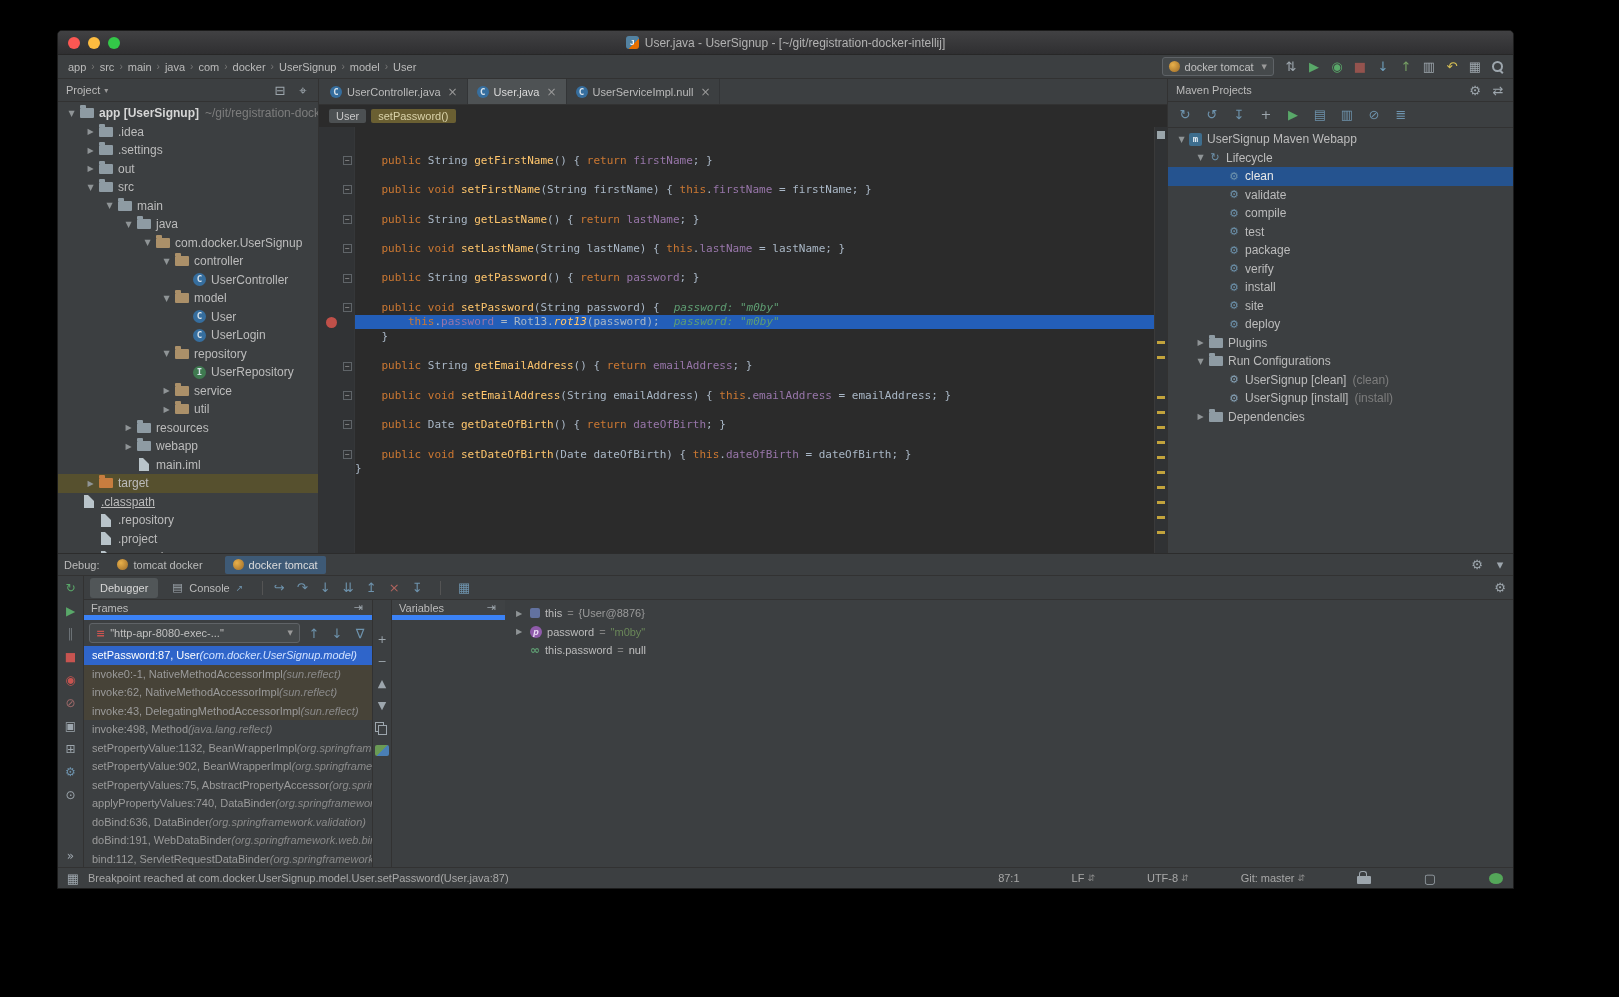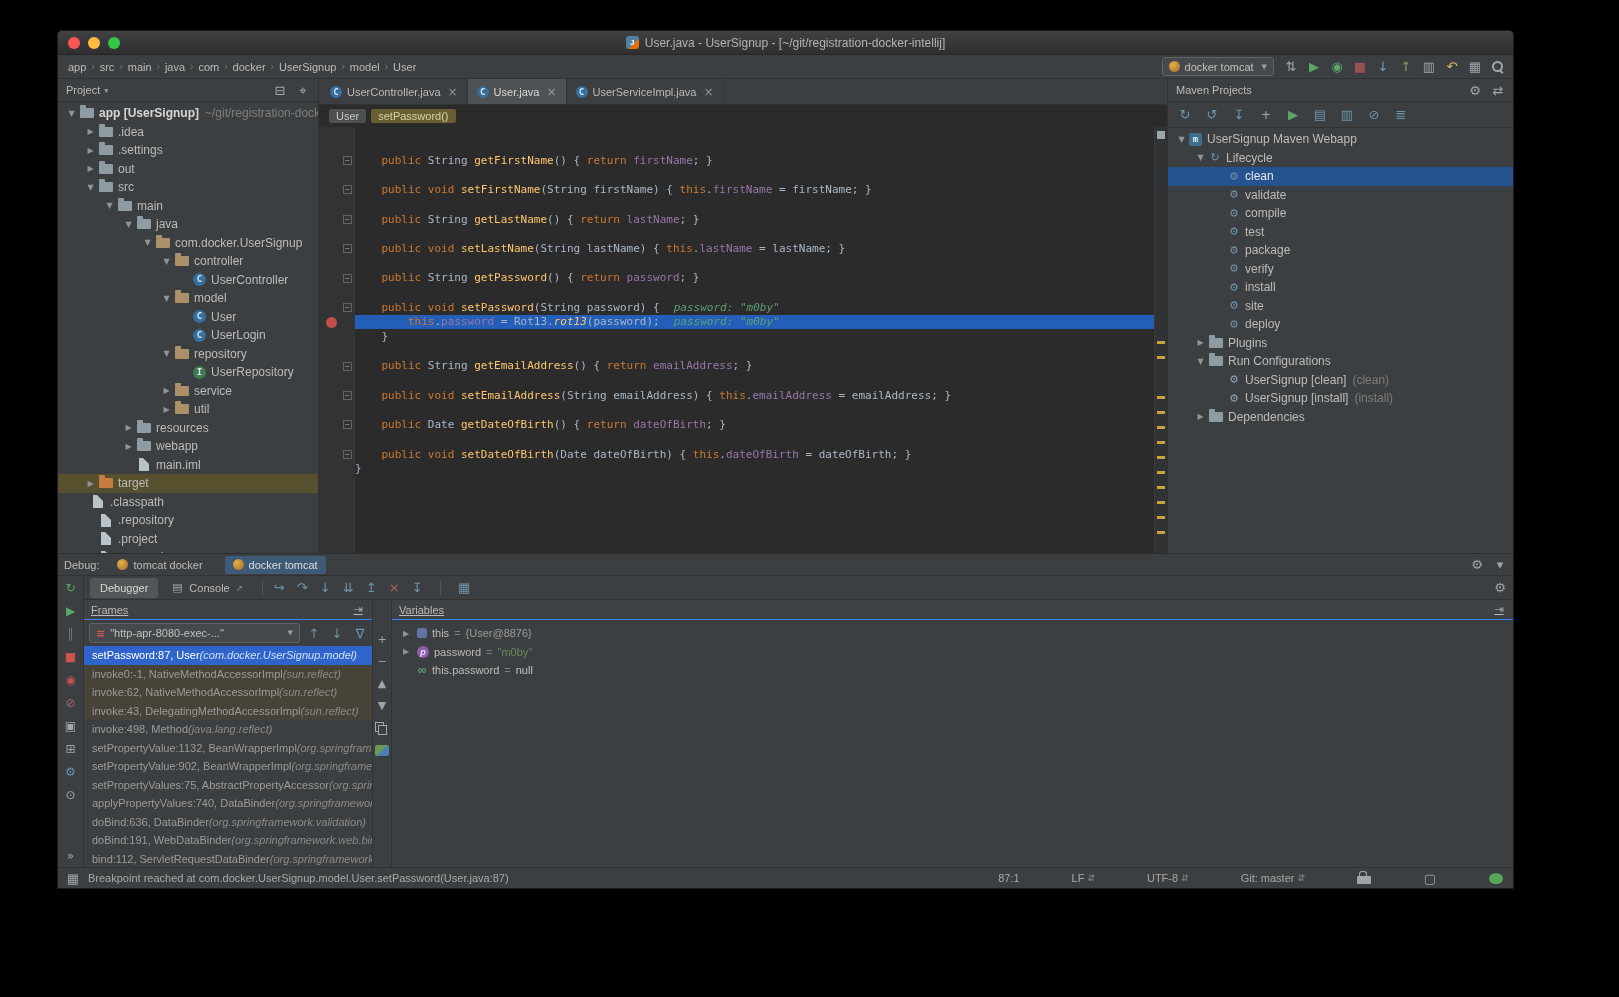--- a/index.html
+++ b/index.html
@@ -119,36 +119,36 @@
   .vtabs{display:flex;gap:2px;align-items:center;}
   .vtab{height:20px;display:inline-flex;align-items:center;gap:5px;padding:0 10px;font-size:11px;color:#bbbbbb;
     border-radius:3px;}
   .vtab.active{background:#515658;color:#d8d8d8;}
   .vtab .icon{font-size:11px;}
   .badge{font-size:9px;color:#6e93ad;margin-left:1px;font-family:"DejaVu Sans",sans-serif;}
   .tsep{width:1px;height:14px;background:#545454;margin:0 7px;display:inline-block;}
   .dcontent{flex:1;display:flex;min-height:0;}
   .frames{width:289px;flex:0 0 289px;border-right:1px solid #323232;display:flex;flex-direction:column;min-height:0;}
   .mini-head{height:20px;flex:0 0 20px;display:flex;align-items:center;padding:0 7px;font-size:11px;
-    color:#bbbbbb;border-bottom:1px solid #3b82f6;background:#3f4244;gap:20px;text-decoration:underline;}
+    color:#bbbbbb;border-bottom:5px solid #3b82f6;background:#3f4244;gap:20px;}
   .mini-head .icon{font-size:11px;}
   .thread-row{height:26px;flex:0 0 26px;display:flex;align-items:center;padding:0 5px;gap:7px;}
   .thread-row .combo{flex:1;margin:0;height:20px;min-width:0;overflow:hidden;}
   .thico{color:#c75450;font-weight:bold;font-family:"DejaVu Sans",sans-serif;}
   .frames-list{flex:1;overflow:hidden;font-size:11px;}
   .frame-row{height:18.5px;display:flex;align-items:center;padding:0 8px;white-space:nowrap;overflow:hidden;
     color:#9b9b9b;}
   .frame-row .loc{font-style:italic;color:#8a8a8a;}
   .frame-row.selected{background:#2f65ca;color:#ffffff;}
   .frame-row.selected .loc{color:#cfe0ff;}
   .frame-row.tinted{background:#474338;}
   .watchstrip{width:19px;flex:0 0 19px;border-right:1px solid #323232;display:flex;flex-direction:column;
     align-items:center;padding-top:34px;gap:11px;}
   .watchstrip .icon{font-size:11px;}
-  .vars{flex:1;display:flex;flex-direction:column;min-width:0;}
+  .vars{flex:1;display:flex;flex-direction:row;min-width:0;}
   .vars-list{flex:1;padding-top:4px;font-size:11px;}
   .var-row{height:18.5px;display:flex;align-items:center;padding-left:8px;gap:5px;color:#bcbcbc;}
   .var-row .arrow{width:12px;flex:0 0 12px;text-align:center;color:#8f9496;font-size:8px;
     font-family:"DejaVu Sans",sans-serif;}
   .vic{flex:0 0 auto;}
   .vic.obj{width:10px;height:10px;border-radius:2px;background:#6272a0;}
   .vic.param{width:12px;height:12px;border-radius:50%;background:#8f5bab;color:#ecdcf6;font-style:italic;
     font-weight:bold;font-size:9px;line-height:12px;text-align:center;}
   .vic.watch{color:#5f9e73;font-size:12px;font-weight:bold;font-family:"DejaVu Sans",sans-serif;}
   .vsep{color:#808080;}
@@ -347,21 +347,21 @@
           <div class="tree-row" style="padding-left: 63px;">
             <span class="arrow"></span>
             <span class="ic-file"></span>
             <span class="tlabel">main.iml</span>
           </div>
           <div class="tree-row excluded" style="padding-left: 25px;">
             <span class="arrow">▶</span>
             <span class="ic-folder exc"></span>
             <span class="tlabel">target</span>
           </div>
-          <div class="tree-row" style="padding-left: 17px;">
+          <div class="tree-row" style="padding-left: 8px; text-decoration: underline;">
             <span class="arrow"></span>
             <span class="ic-file"></span>
             <span class="tlabel">.classpath</span>
           </div>
           <div class="tree-row" style="padding-left: 25px;">
             <span class="arrow"></span>
             <span class="ic-file"></span>
             <span class="tlabel">.repository</span>
           </div>
           <div class="tree-row" style="padding-left: 25px;">
@@ -384,21 +384,21 @@
             <span class="tab-label">UserController.java</span>
             <span class="close">×</span>
           </div>
           <div class="tab active">
             <span class="ic-round cls sm">C</span>
             <span class="tab-label">User.java</span>
             <span class="close">×</span>
           </div>
           <div class="tab">
             <span class="ic-round cls sm">C</span>
-            <span class="tab-label">UserServiceImpl.java</span>
+            <span class="tab-label">UserServiceImpl.null</span>
             <span class="close">×</span>
           </div>
         </div>
       <div id="editor-crumbs" class="crumbbar">
           <span class="chip">User</span>
           <span class="chip method">setPassword()</span>
         </div>
       <div class="codewrap">
         <div class="gutter-col"></div>
         <div id="code-lines" class="code-lines">

